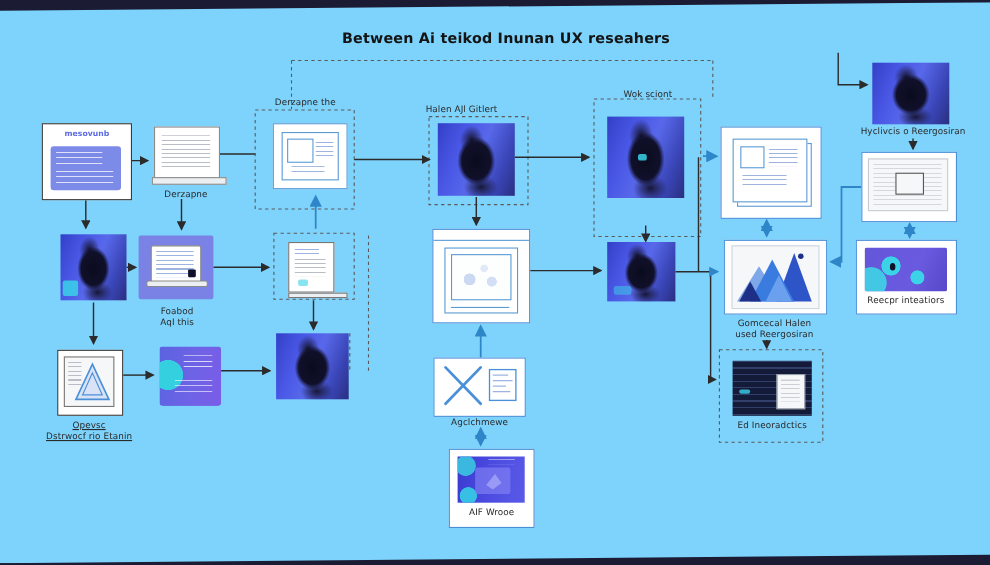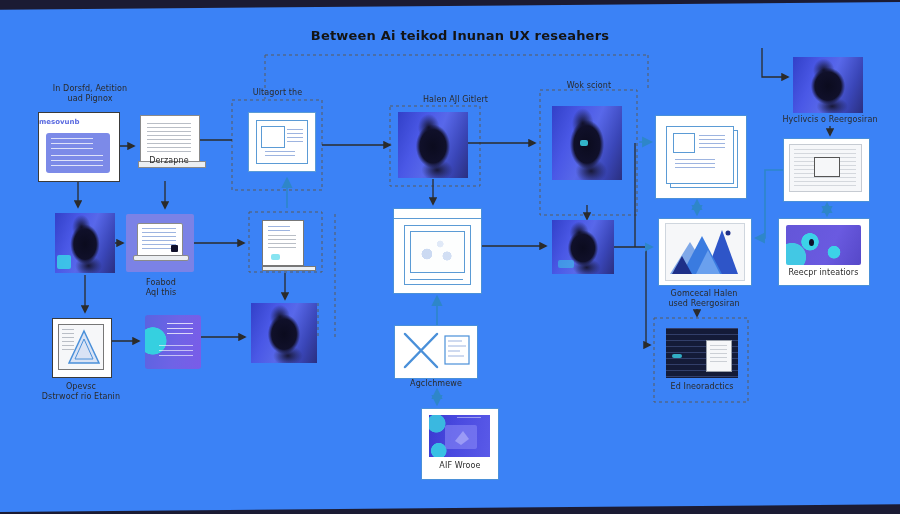--- a/index.html
+++ b/index.html
@@ -3,21 +3,21 @@
 <meta charset="utf-8">
 <style>
   html,body{margin:0;padding:0;}
   body{
     width:900px;height:514px;overflow:hidden;
     background:#1b1b33;
     font-family:"DejaVu Sans", sans-serif;
   }
   .stage{position:relative;width:900px;height:514px;}
   .canvas{
-    position:absolute;inset:0;background:#3b82f6;
+    position:absolute;inset:0;background:#7dd3fc;
     clip-path:polygon(0 1.9%, 100% 0.4%, 100% 98.1%, 0 99.6%);
   }
   .lbl{
     position:absolute;font-size:8px;line-height:1.3;color:#2a2a2a;
     text-align:center;letter-spacing:.1px;
   }
   .title{
     position:absolute;font-size:13px;font-weight:bold;color:#141414;
     text-align:center;letter-spacing:.2px;
   }
@@ -39,21 +39,21 @@
   }
   .lines-blue{
     position:absolute;
     background:repeating-linear-gradient(180deg,#9db4e0 0 1px, transparent 1px 4px);
   }
   .lines-white{
     position:absolute;
     background:repeating-linear-gradient(180deg,rgba(255,255,255,.75) 0 1px, transparent 1px 5px);
   }
   .blue-panel{position:absolute;background:#7c8ae8;border-radius:3px;}
-  .panel-title{position:absolute;font-size:7px;color:#5a6ae0;text-align:left;font-weight:bold;}
+  .panel-title{position:absolute;font-size:7px;color:#5a6ae0;text-align:center;font-weight:bold;}
   .purple-box{position:absolute;background:#7b82e6;border-radius:2px;}
   .monitor{position:absolute;background:#fff;border:1px solid #8a8a8a;}
   .monitor-base{position:absolute;background:#eceff2;border:1px solid #8a8a8a;}
   .dark-screen{
     position:absolute;background:#141b38;
     background:
       repeating-linear-gradient(180deg, rgba(140,170,255,.25) 0 1px, transparent 1px 6px),
       #141b38;
   }
   .white-inset{position:absolute;background:#f6f7f9;border:1px solid #9aa0aa;}
@@ -157,48 +157,44 @@
         <path d="M783,170 L765,170 L765,238 L756,238"></path>
       </g>
 
       <g stroke="#2e86c9" stroke-width="1.6" fill="none" marker-start="url(#mB)" marker-end="url(#mB)">
         <path d="M697,201 L697,214"></path>
         <path d="M437,390 L437,404"></path>
         <path d="M827,204 L827,215"></path>
       </g>
     </svg>
 
-    <div class="lbl" style="left:30px;top:84px;width:120px;">
-      <span>In Dorsfd, Aetition</span><br>
-      <span>uad Pignox</span>
-    </div>
     <div class="box-dark" style="left:38px;top:112px;width:80px;height:68px;">
       <div class="panel-title" style="left:0;top:5px;width:100%;">mesovunb</div>
       <div class="blue-panel" style="left:7px;top:20px;width:64px;height:40px;">
         <div class="lines-white" style="left:5px;top:5px;width:42px;height:12px;"></div>
         <div class="lines-white" style="left:5px;top:22px;width:52px;height:13px;"></div>
       </div>
     </div>
 
     <div class="monitor" style="left:140px;top:115px;width:58px;height:46px;">
       <div class="lines-gray" style="left:6px;top:7px;width:44px;height:30px;"></div>
     </div>
     <div class="monitor-base" style="left:138px;top:161px;width:66px;height:5px;"></div>
-    <div class="lbl" style="left:132px;top:156px;width:74px;">Derzapne</div>
-
-    <div class="lbl" style="left:235px;top:88px;width:85px;">Ultagort the</div>
+    <div class="lbl" style="left:132px;top:172px;width:74px;">Derzapne</div>
+
+    <div class="lbl" style="left:235px;top:88px;width:85px;">Derzapne the</div>
     <div class="frame-blue" style="left:248px;top:112px;width:66px;height:58px;">
       <div class="frame-blue" style="left:7px;top:7px;width:50px;height:42px;">
         <div class="frame-blue" style="left:4px;top:5px;width:22px;height:20px;"></div>
         <div class="lines-blue" style="left:30px;top:8px;width:16px;height:14px;"></div>
         <div class="lines-blue" style="left:8px;top:30px;width:30px;height:8px;"></div>
       </div>
     </div>
 
-    <div class="lbl" style="left:408px;top:95px;width:95px;">Halen AJl Gitlert</div>
+    <div class="lbl" style="left:372px;top:95px;width:95px;">Halen AJl Gitlert</div>
     <div class="photo" style="left:398px;top:112px;width:70px;height:66px;"></div>
 
     <div class="lbl" style="left:548px;top:81px;width:82px;">Wok sciont</div>
     <div class="photo" style="left:552px;top:106px;width:70px;height:74px;">
       <div class="patch-cyan" style="left:28px;top:34px;width:8px;height:6px;"></div>
     </div>
 
     <div class="box-blue" style="left:655px;top:115px;width:90px;height:82px;">
       <div class="frame-blue" style="left:14px;top:14px;width:66px;height:56px;"></div>
       <div class="frame-blue" style="left:10px;top:10px;width:66px;height:56px;background:#fff;">
@@ -287,42 +283,42 @@
 
     <div class="box-dark" style="left:52px;top:318px;width:58px;height:58px;">
       <div class="white-inset" style="left:5px;top:5px;width:44px;height:44px;border-color:#777;">
         <div class="lines-gray" style="left:3px;top:4px;width:12px;height:22px;"></div>
         <svg width="44" height="44" viewBox="0 0 44 44" style="position:absolute;left:0;top:0;">
           <polygon points="25,6 40,38 10,38" fill="rgba(90,140,230,0.18)" stroke="#4a90d9" stroke-width="1.5"></polygon>
           <polygon points="25,14 34,34 16,34" fill="none" stroke="#4a90d9" stroke-width="1"></polygon>
         </svg>
       </div>
     </div>
-    <div class="lbl" style="left:22px;top:382px;width:118px;">
+    <div class="lbl" style="left:22px;top:382px;width:118px;text-decoration:underline;">
       <span>Opevsc</span><br>
       <span>Dstrwocf rio Etanin</span>
     </div>
 
     <div class="gradient-card" style="left:145px;top:315px;width:56px;height:54px;">
       <div class="lines-white" style="left:22px;top:8px;width:26px;height:12px;"></div>
       <div class="lines-white" style="left:14px;top:30px;width:34px;height:14px;opacity:.8;"></div>
     </div>
 
     <div class="photo" style="left:251px;top:303px;width:66px;height:60px;"></div>
 
     <div class="box-blue" style="left:394px;top:325px;width:82px;height:52px;">
       <svg width="78" height="46" viewBox="0 0 78 46" style="position:absolute;left:2px;top:3px;">
         <path d="M8,5 L40,38 M40,5 L8,38" stroke="#4a90d9" stroke-width="2.5" fill="none" stroke-linecap="round"></path>
         <rect x="48" y="7" width="24" height="28" fill="none" stroke="#4a90d9" stroke-width="1.2"></rect>
         <path d="M51,12 h14 M51,17 h18 M51,22 h12 M51,27 h16" stroke="#9db4e0" stroke-width="1" fill="none"></path>
       </svg>
     </div>
     <div class="lbl" style="left:398px;top:379px;width:76px;">Agclchmewe</div>
 
-    <div class="box-blue" style="left:421px;top:408px;width:76px;height:70px;">
+    <div class="box-blue" style="left:408px;top:408px;width:76px;height:70px;">
       <div class="aif-photo" style="left:7px;top:6px;width:61px;height:42px;">
         <div class="aif-inner" style="left:16px;top:10px;width:32px;height:24px;">
           <svg width="32" height="24" viewBox="0 0 32 24">
             <polygon points="10,16 18,6 24,14 16,20" fill="#9a9af6"></polygon>
           </svg>
         </div>
         <div class="lines-white" style="left:28px;top:2px;width:24px;height:5px;opacity:.6;"></div>
       </div>
       <div class="lbl" style="left:0;top:52px;width:76px;">AIF Wrooe</div>
     </div>

